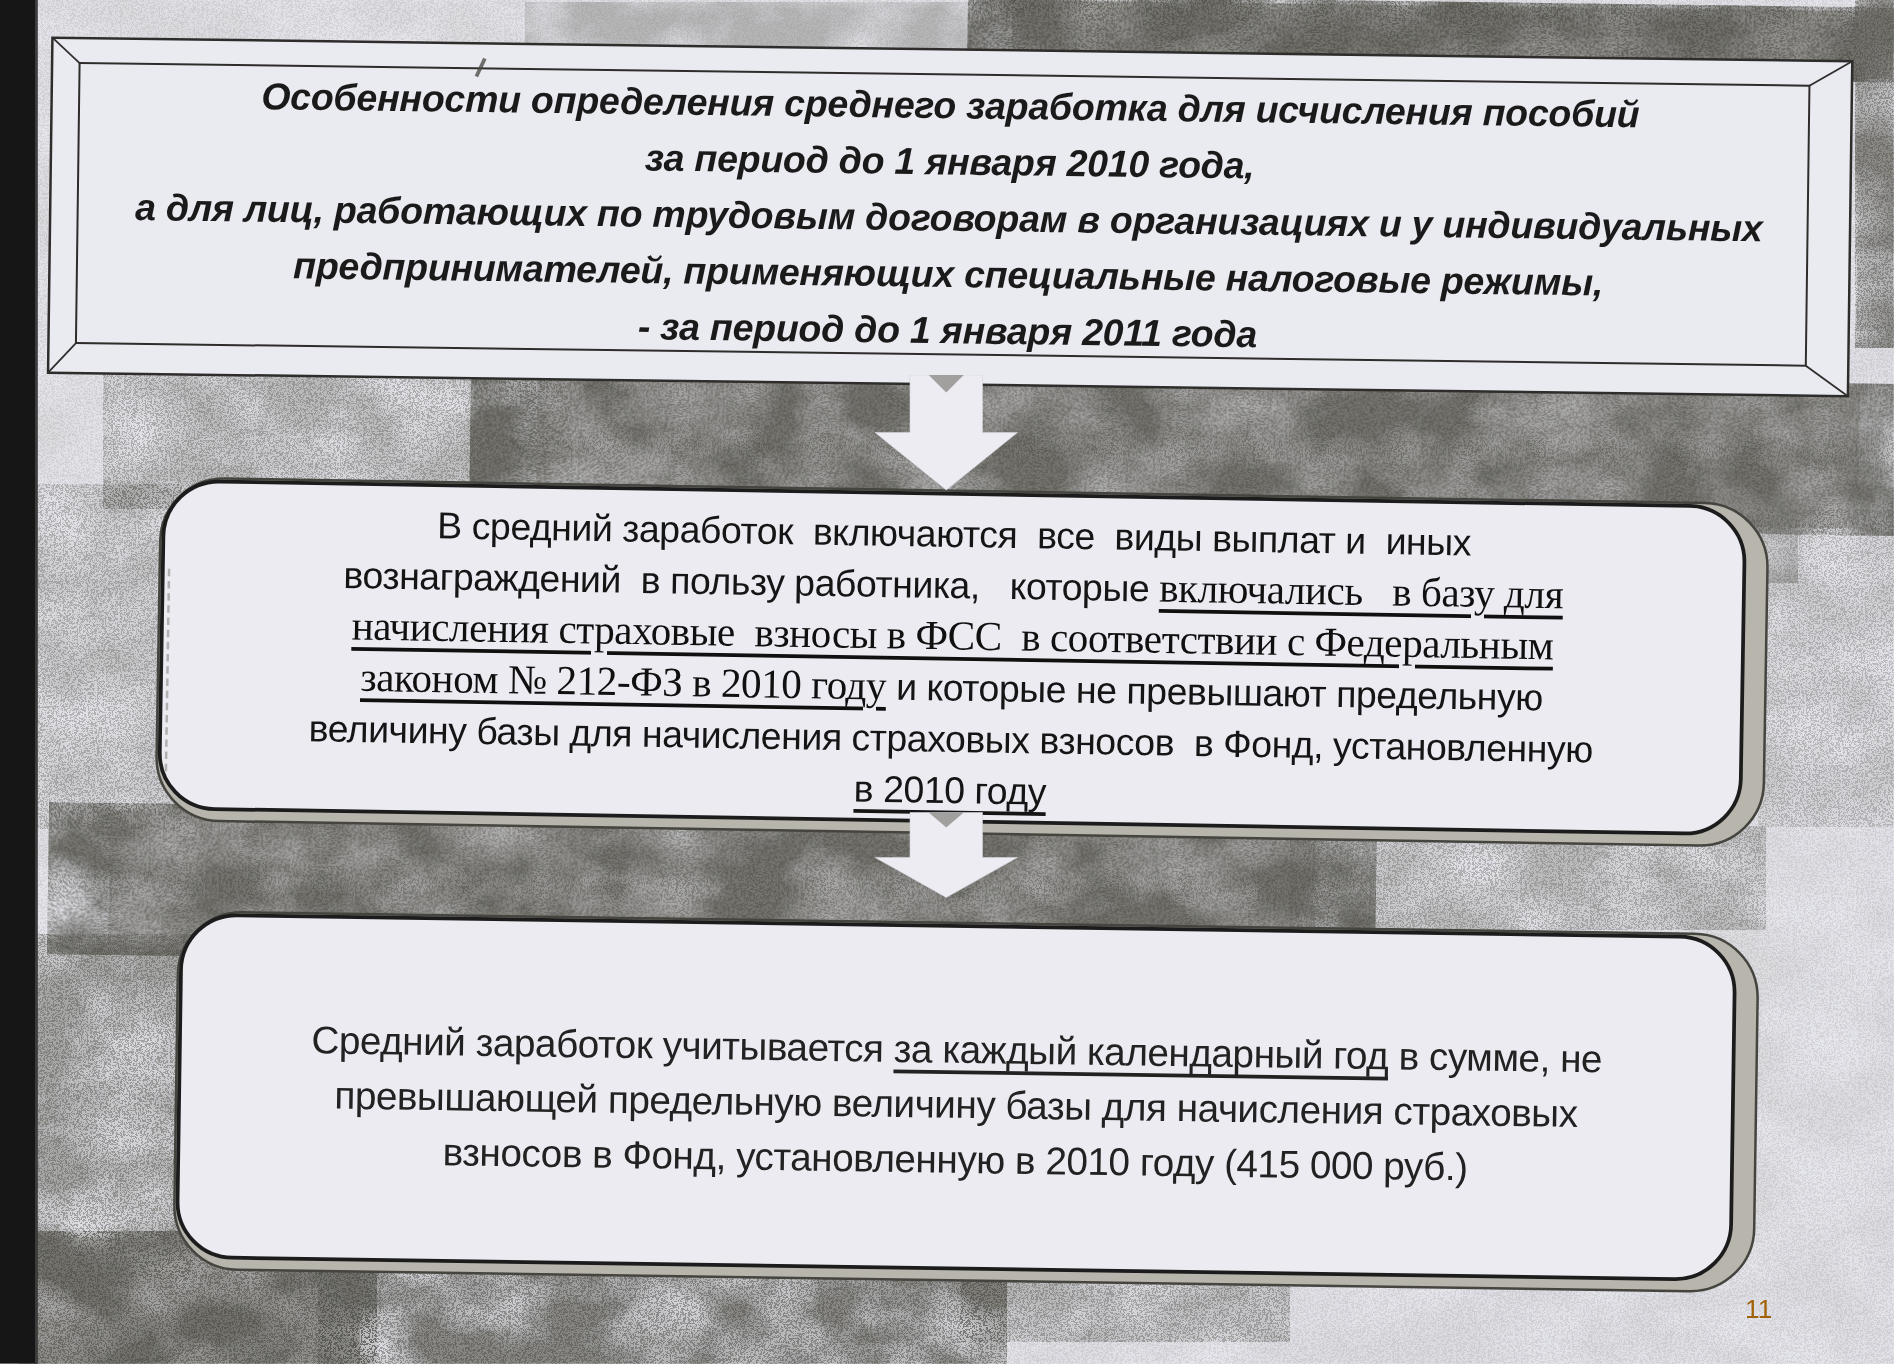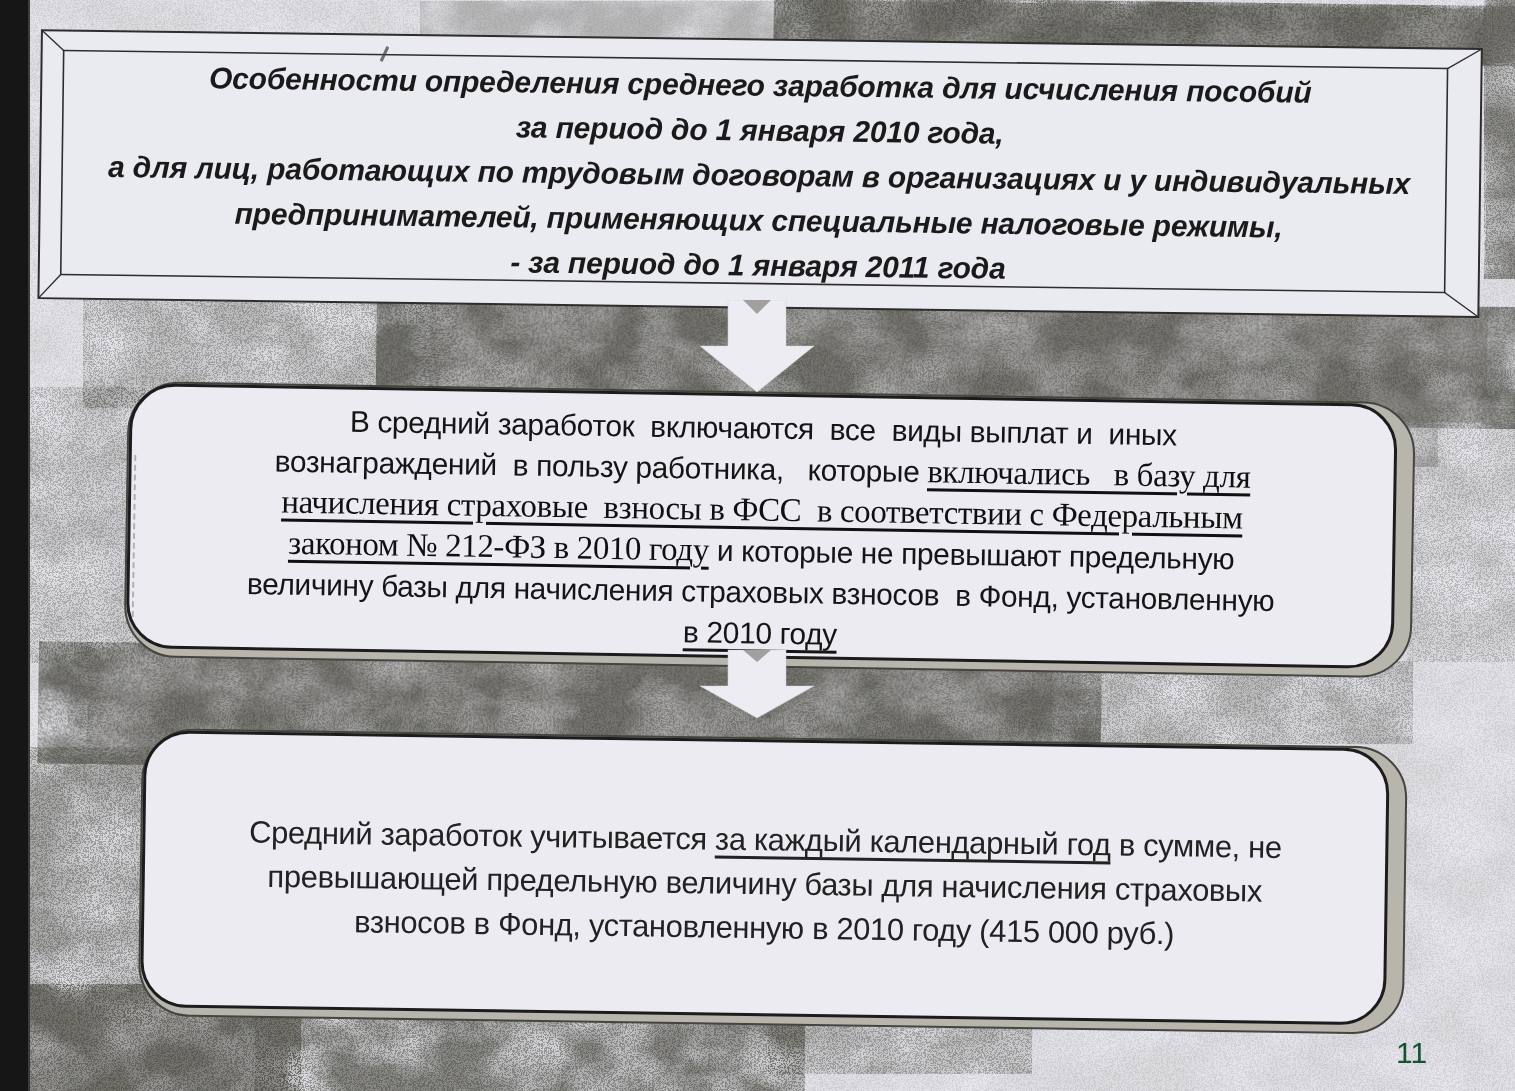--- a/index.html
+++ b/index.html
@@ -40,21 +40,21 @@
 
   .tline{white-space:pre-wrap;}
   .tline .serif{font-family:"Liberation Serif",serif;font-size:33px;color:#101010;}
   .tline .u{text-decoration:underline;text-decoration-thickness:2.5px;text-underline-offset:6px;}
 
   
   .arrow1{left:694px;top:300px;z-index:3;}
   .arrow2{left:694px;top:646px;z-index:3;}
 
   
-  .page-number{left:1396px;top:1036px;font-size:30px;color:#14532d;z-index:3;}
+  .page-number{left:1396px;top:1036px;font-size:21px;color:#a16207;z-index:3;}
 
   
   .artifact-tick{left:383px;top:46px;width:3px;height:16px;background:#45443f;
                  transform:rotate(25deg);opacity:.75;z-index:2;}
   .microtext-line{left:133px;top:455px;height:162px;width:0;
                   border-left:2px dashed #77756f;opacity:.5;z-index:3;
                   transform:rotate(0.9deg);}
 </style>
 </head>
 <body>

